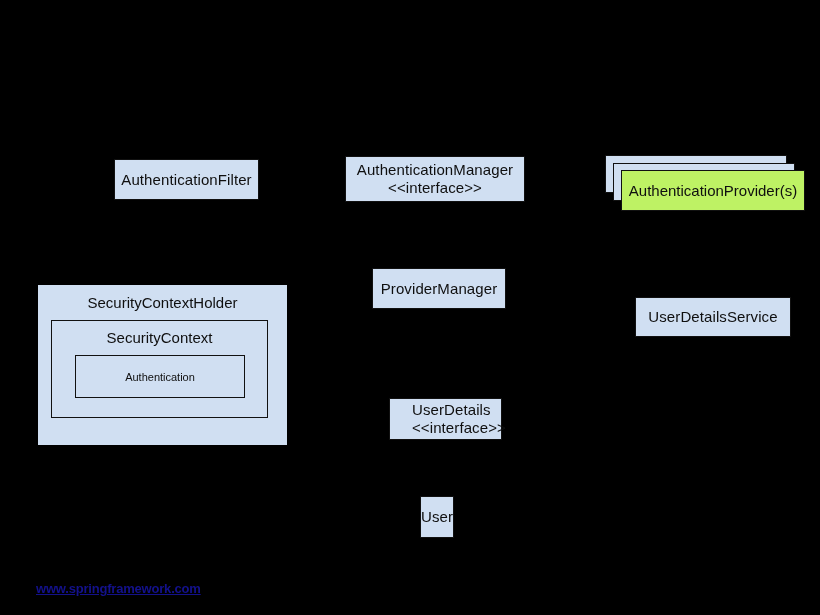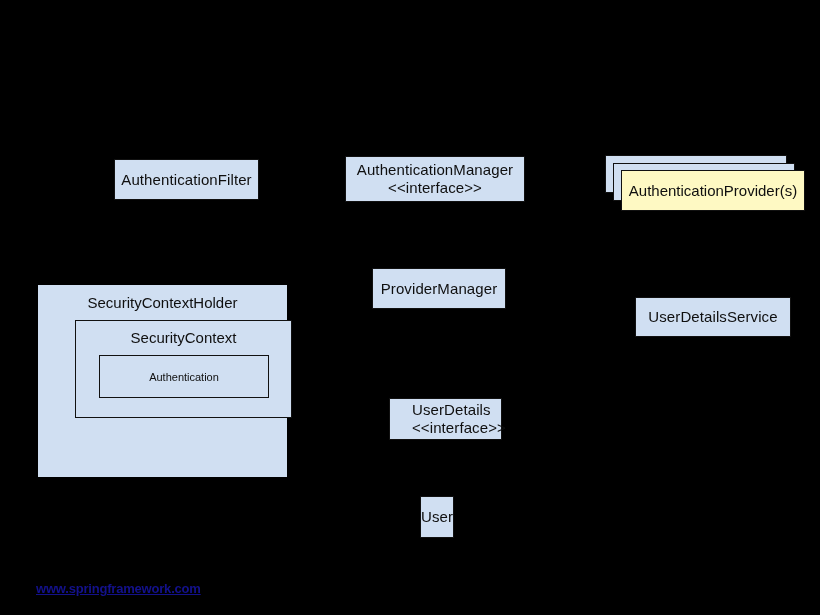--- a/index.html
+++ b/index.html
@@ -62,21 +62,21 @@
   }
   .stack .layer {
     position: absolute;
     box-sizing: border-box;
     background: #d0dff2;
     border: 1px solid #111111;
   }
   .stack .top-layer {
     position: absolute;
     box-sizing: border-box;
-    background: #fef9c3;
+    background: #bef264;
     border: 1px solid #111111;
     display: flex;
     align-items: center;
     justify-content: center;
     text-align: center;
     font-size: 15px;
     color: #0f0f0f;
   }
   .link {
     position: absolute;
@@ -97,25 +97,25 @@
 
   <div class="node" style="left:345px; top:156px; width:180px; height:46px;">AuthenticationManager
 &lt;&lt;interface&gt;&gt;</div>
 
   <div class="stack" style="left:605px; top:155px; width:200px; height:60px;">
     <div class="layer" style="left:0px; top:0px; width:182px; height:38px;"></div>
     <div class="layer" style="left:8px; top:8px; width:182px; height:38px;"></div>
     <div class="top-layer" style="left:16px; top:15px; width:184px; height:41px;">AuthenticationProvider(s)</div>
   </div>
 
-  <div class="container-node" style="left:38px; top:285px; width:249px; height:192px;text-decoration:underline;">
+  <div class="container-node" style="left:38px; top:285px; width:249px; height:160px;text-decoration:underline;">
     <div class="container-label">SecurityContextHolder</div>
 
     <div style="position:absolute; left:13px; top:35px; width:217px; height:98px;
-                box-sizing:border-box; background:#d0dff2; border:1px solid #111111;margin-left:24px;">
+                box-sizing:border-box; background:#d0dff2; border:1px solid #111111;">
       <div style="position:absolute; left:0; right:0; top:8px; text-align:center;
                   font-size:15px; color:#0f0f0f;">SecurityContext</div>
 
       <div style="position:absolute; left:23px; top:34px; width:170px; height:43px;
                   box-sizing:border-box; background:#d0dff2; border:1px solid #111111;
                   display:flex; align-items:center; justify-content:center;
                   font-size:11px; color:#0f0f0f;">Authentication</div>
     </div>
   </div>
 

